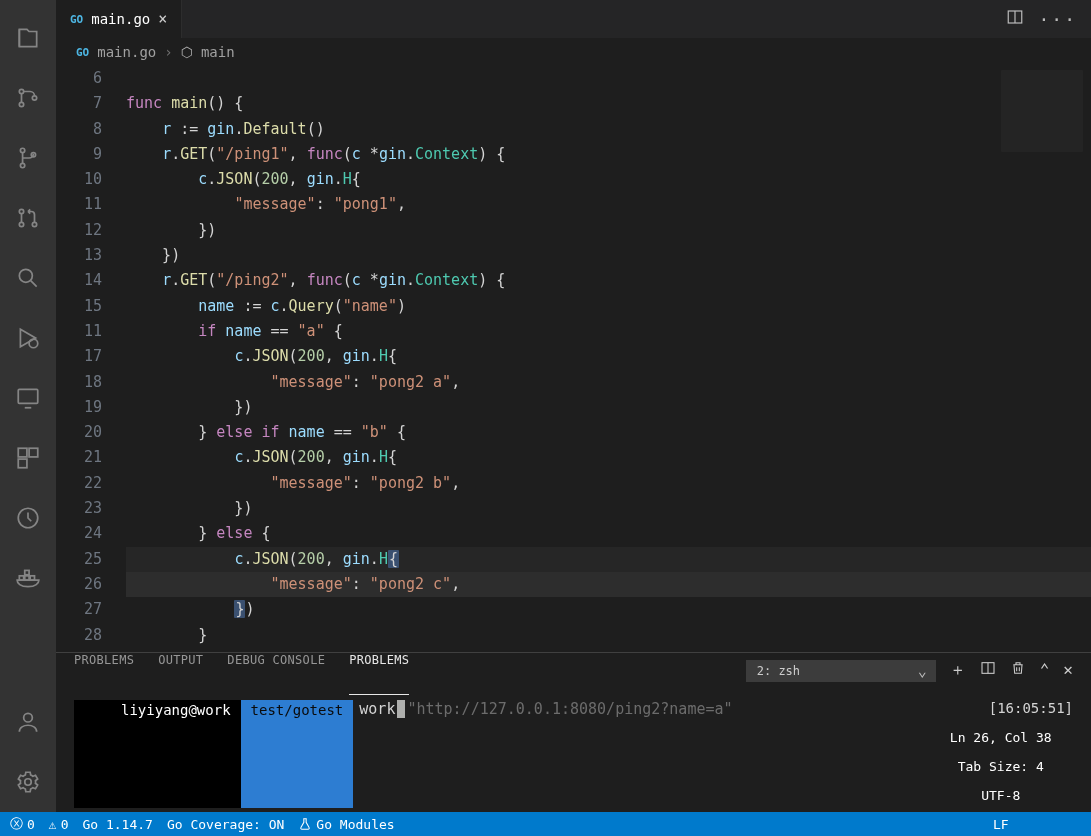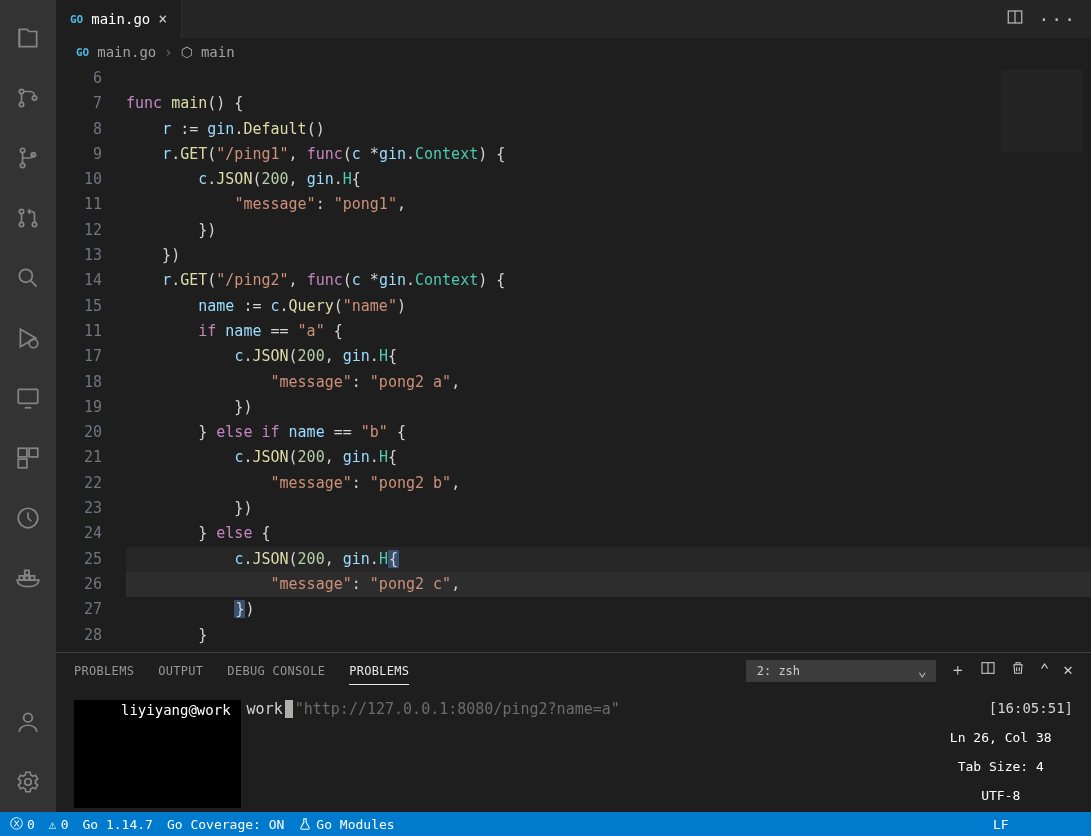--- a/index.html
+++ b/index.html
@@ -128,21 +128,20 @@
 .panel {
   height: 160px;
   border-top: 1px solid #404040;
   background: #1e1e1e;
   display: flex;
   flex-direction: column;
 }
 .panel-tabs {
   display: flex;
   height: 35px;
-  align-items: center;
   padding: 0 18px;
   gap: 24px;
   font-size: 12px;
 }
 .panel-tab { color: #969696; cursor: pointer; letter-spacing: 0.3px;}
 .panel-tab.active { color: #e7e7e7; border-bottom: 1px solid #e7e7e7; padding-bottom: 6px; margin-bottom:-7px;}
 .panel-right {
   margin-left: auto;
   display: flex;
   align-items: center;
@@ -360,20 +359,21 @@
             <span><svg viewBox="0 0 24 24" fill="none" stroke="currentColor" stroke-width="1.6">
                   <path d="M5 7h14M10 11v6M14 11v6M6 7l1 13h10l1-13M9 7V4h6v3"></path>
                 </svg></span>
             <span>⌃</span>
             <span>✕</span>
           </div>
         </div>
       </div>
       <div class="terminal-body">
         <span class="prompt-seg seg-user">liyiyang@work</span>
+          <span class="prompt-seg seg-path">test/gotest</span>
         <span class="term-cmd">work</span>
           <span class="term-cursor"></span>
           <span class="term-arg">"http://127.0.0.1:8080/ping2?name=a"</span>
         <span class="term-time">[16:05:51]</span>
       </div>
     </div>
   </div>
 </div>
 
 <div class="status-bar">

